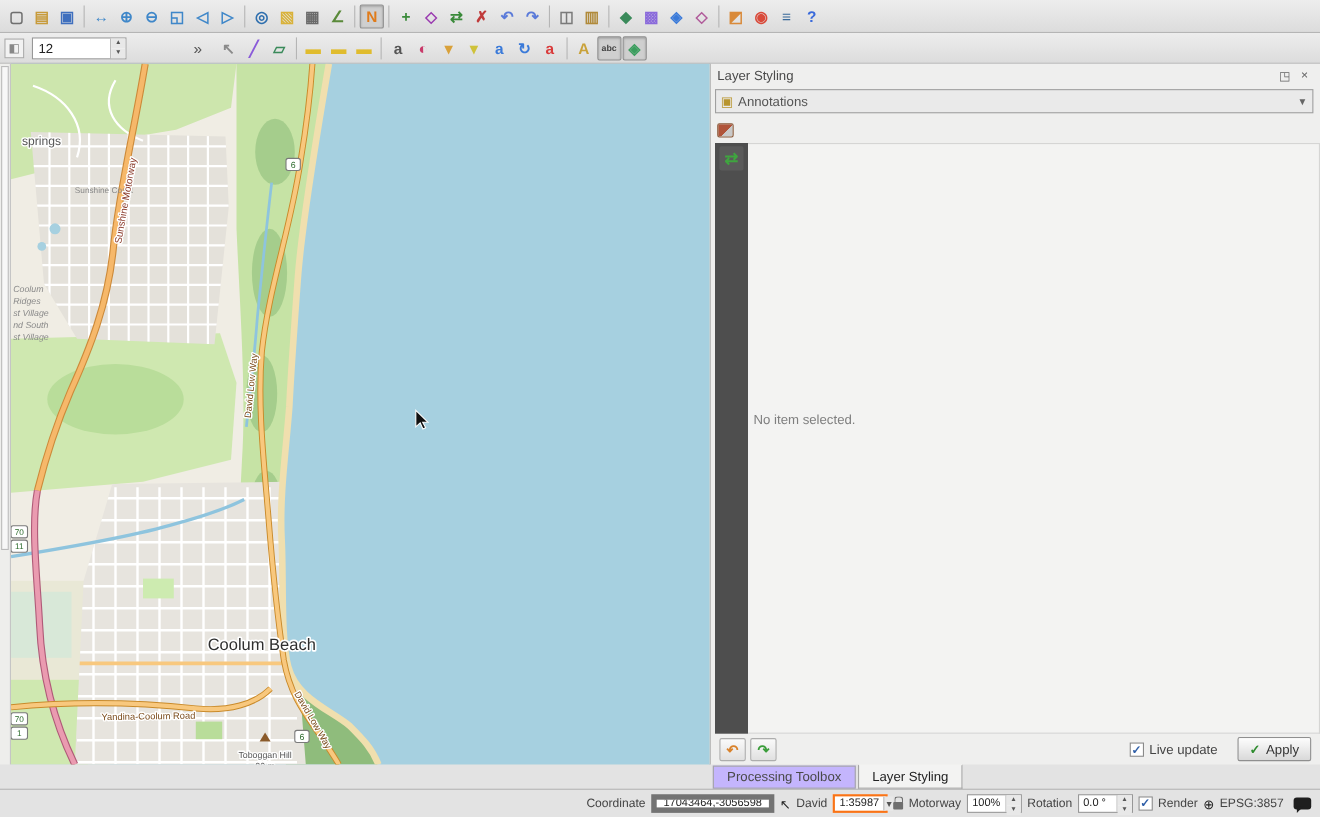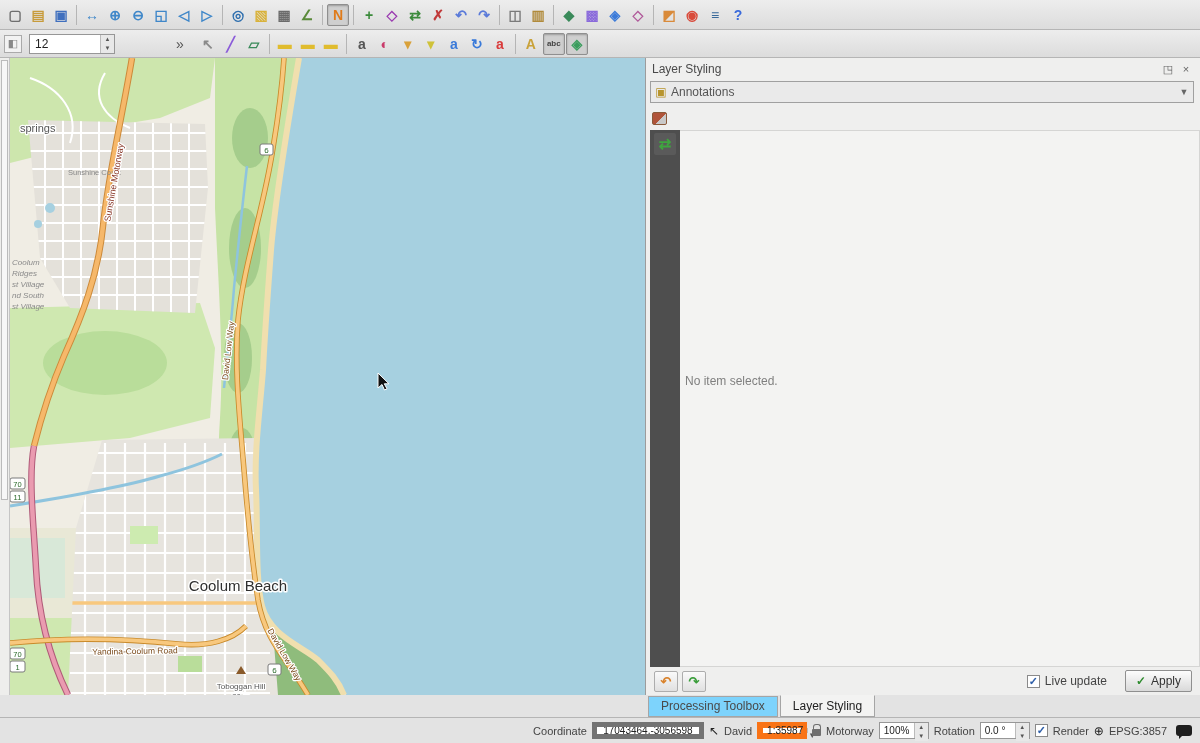--- a/index.html
+++ b/index.html
@@ -59,32 +59,32 @@
   .undo-glyph { color:#d9822b; } .redo-glyph { color:#3a9d3a; }
   .live-update { margin-left:auto; display:flex; align-items:center; gap:5px; color:#444; }
   .checkbox { width:13px; height:13px; border:1px solid #8a8a8a; background:#fff; display:flex;
     align-items:center; justify-content:center; font-size:11px; font-weight:bold; color:#2f5fa8; }
   .apply-btn { margin-left:14px; height:22px; display:flex; align-items:center; gap:5px; padding:0 10px;
     border:1px solid #8f8f8f; border-radius:2px; background:linear-gradient(#fdfdfd,#d9d9d9); color:#333; }
   .apply-check { color:#2e8b2e; font-weight:bold; }
 
   
   .dock-tabs { height:22px; display:flex; align-items:flex-end; background:#e3e3e3; padding-left:648px; }
-  .dock-tab { padding:2px 12px 3px 12px; border:1px solid #a5a5a5; color:#4a4a4a; background:#7dd3fc;
+  .dock-tab { padding:2px 12px 3px 12px; border:1px solid #a5a5a5; color:#4a4a4a; background:#c4b5fd;
     margin-right:2px; font-size:12px; }
   .dock-tab.active { background:#f3f3f2; border-top-color:#f3f3f2; padding-top:3px; color:#222; }
 
   
   .statusbar { height:26px; display:flex; align-items:center; gap:5px; padding:12px 8px;
     border-top:1px solid #b5b5b5; background:#e3e3e3; font-size:11px; color:#444; }
   .sb-spacer { flex:1; }
   .sb-label { white-space:nowrap; }
   .sb-input { width:112px; height:17px; border:5px solid #737373; background:#fff; font-size:10px;
     text-align:center; color:#222; font-family:"Liberation Sans",sans-serif; }
-  .sb-combo { width:50px; height:17px; border:6px solid #f97316; background:#fff; display:flex; align-items:center; }
+  .sb-combo { width:50px; height:17px; border:2px solid #f97316; background:#fff; display:flex; align-items:center; }
   .sb-combo span.v { flex:1; padding:0 4px; font-size:10px; color:#222; }
   .sb-combo span.a { width:13px; text-align:center; color:#555; font-size:8px; background:#e8e8e8;
     border-left:1px solid #bbb; height:100%; line-height:15px; }
   .sb-spin { height:17px; border:1px solid #979797; background:#fff; display:flex; align-items:center; }
   .sb-spin span.v { padding:0 4px; font-size:10px; color:#222; min-width:34px; }
   .sb-icon { font-size:12px; color:#222; }
   .lock { width:9px; height:7px; background:#6f6f6f; border-radius:1px; position:relative; margin-top:4px; }
   .lock::before { content:""; position:absolute; top:-5px; left:1px; width:6px; height:5px;
     border:1.5px solid #6f6f6f; border-bottom:none; border-radius:3px 3px 0 0; }
   .bubble { width:16px; height:11px; background:#1e1e1e; border-radius:3px; position:relative; margin-left:4px; }

